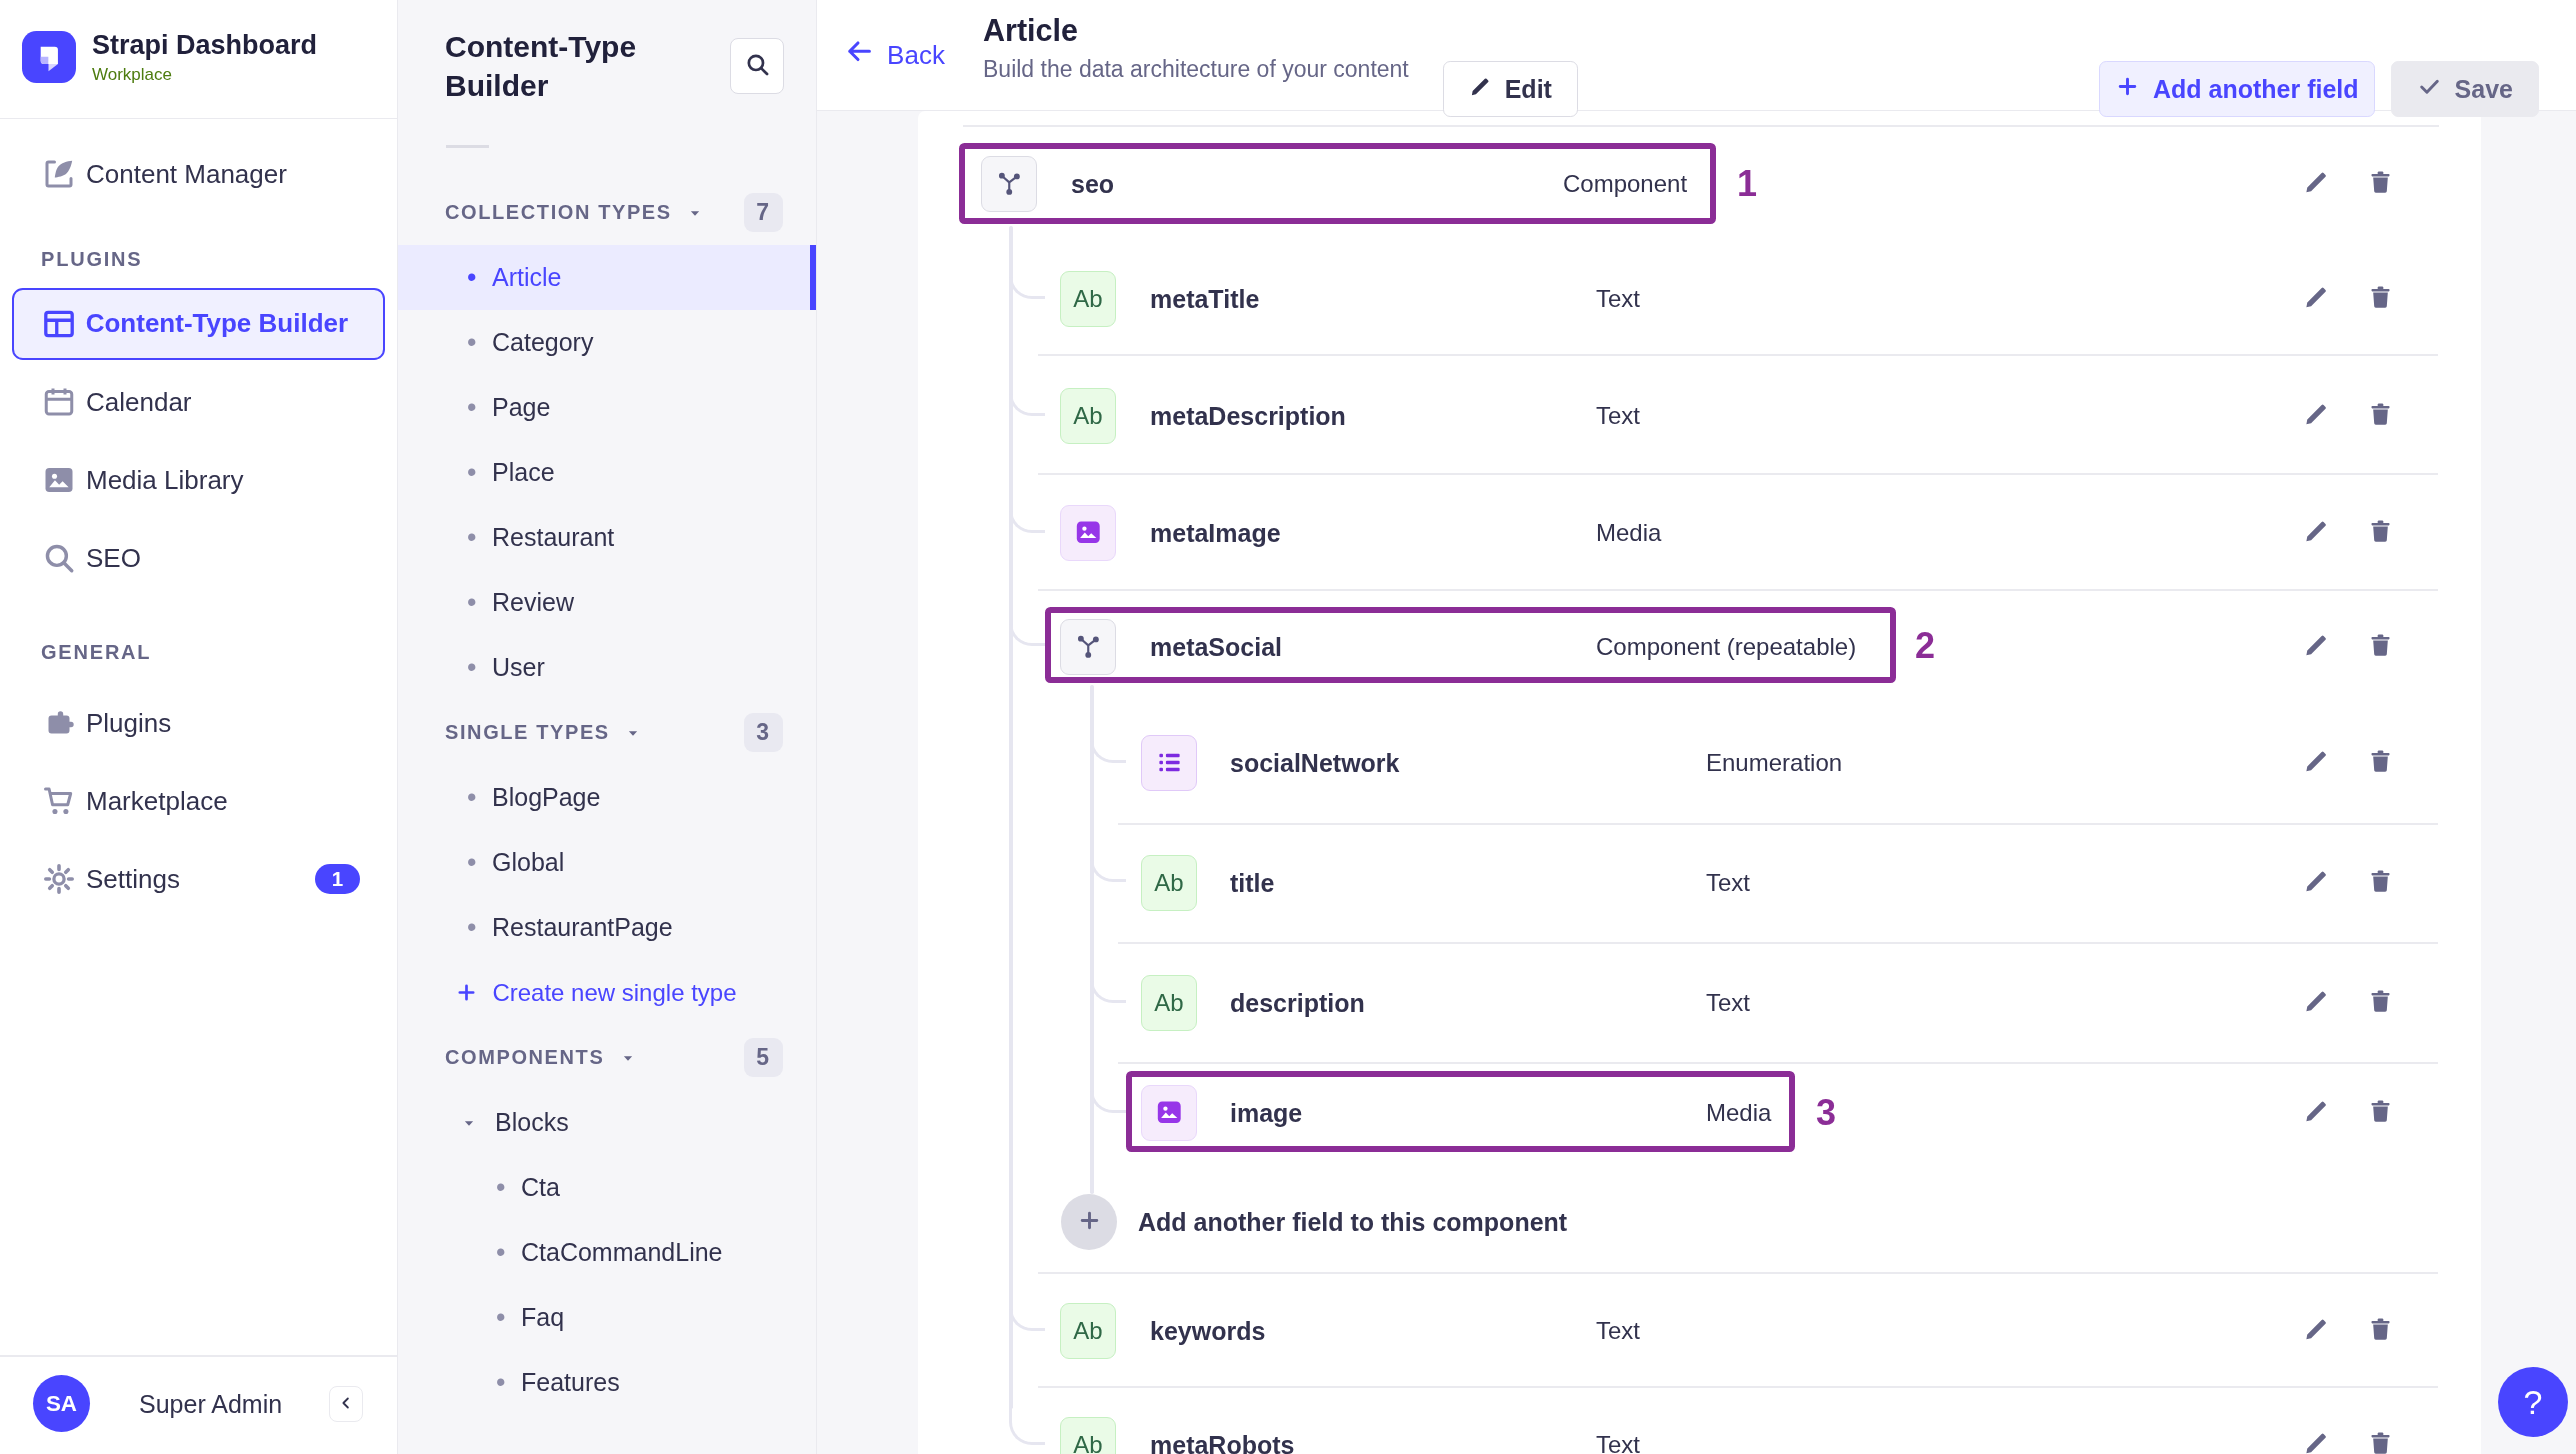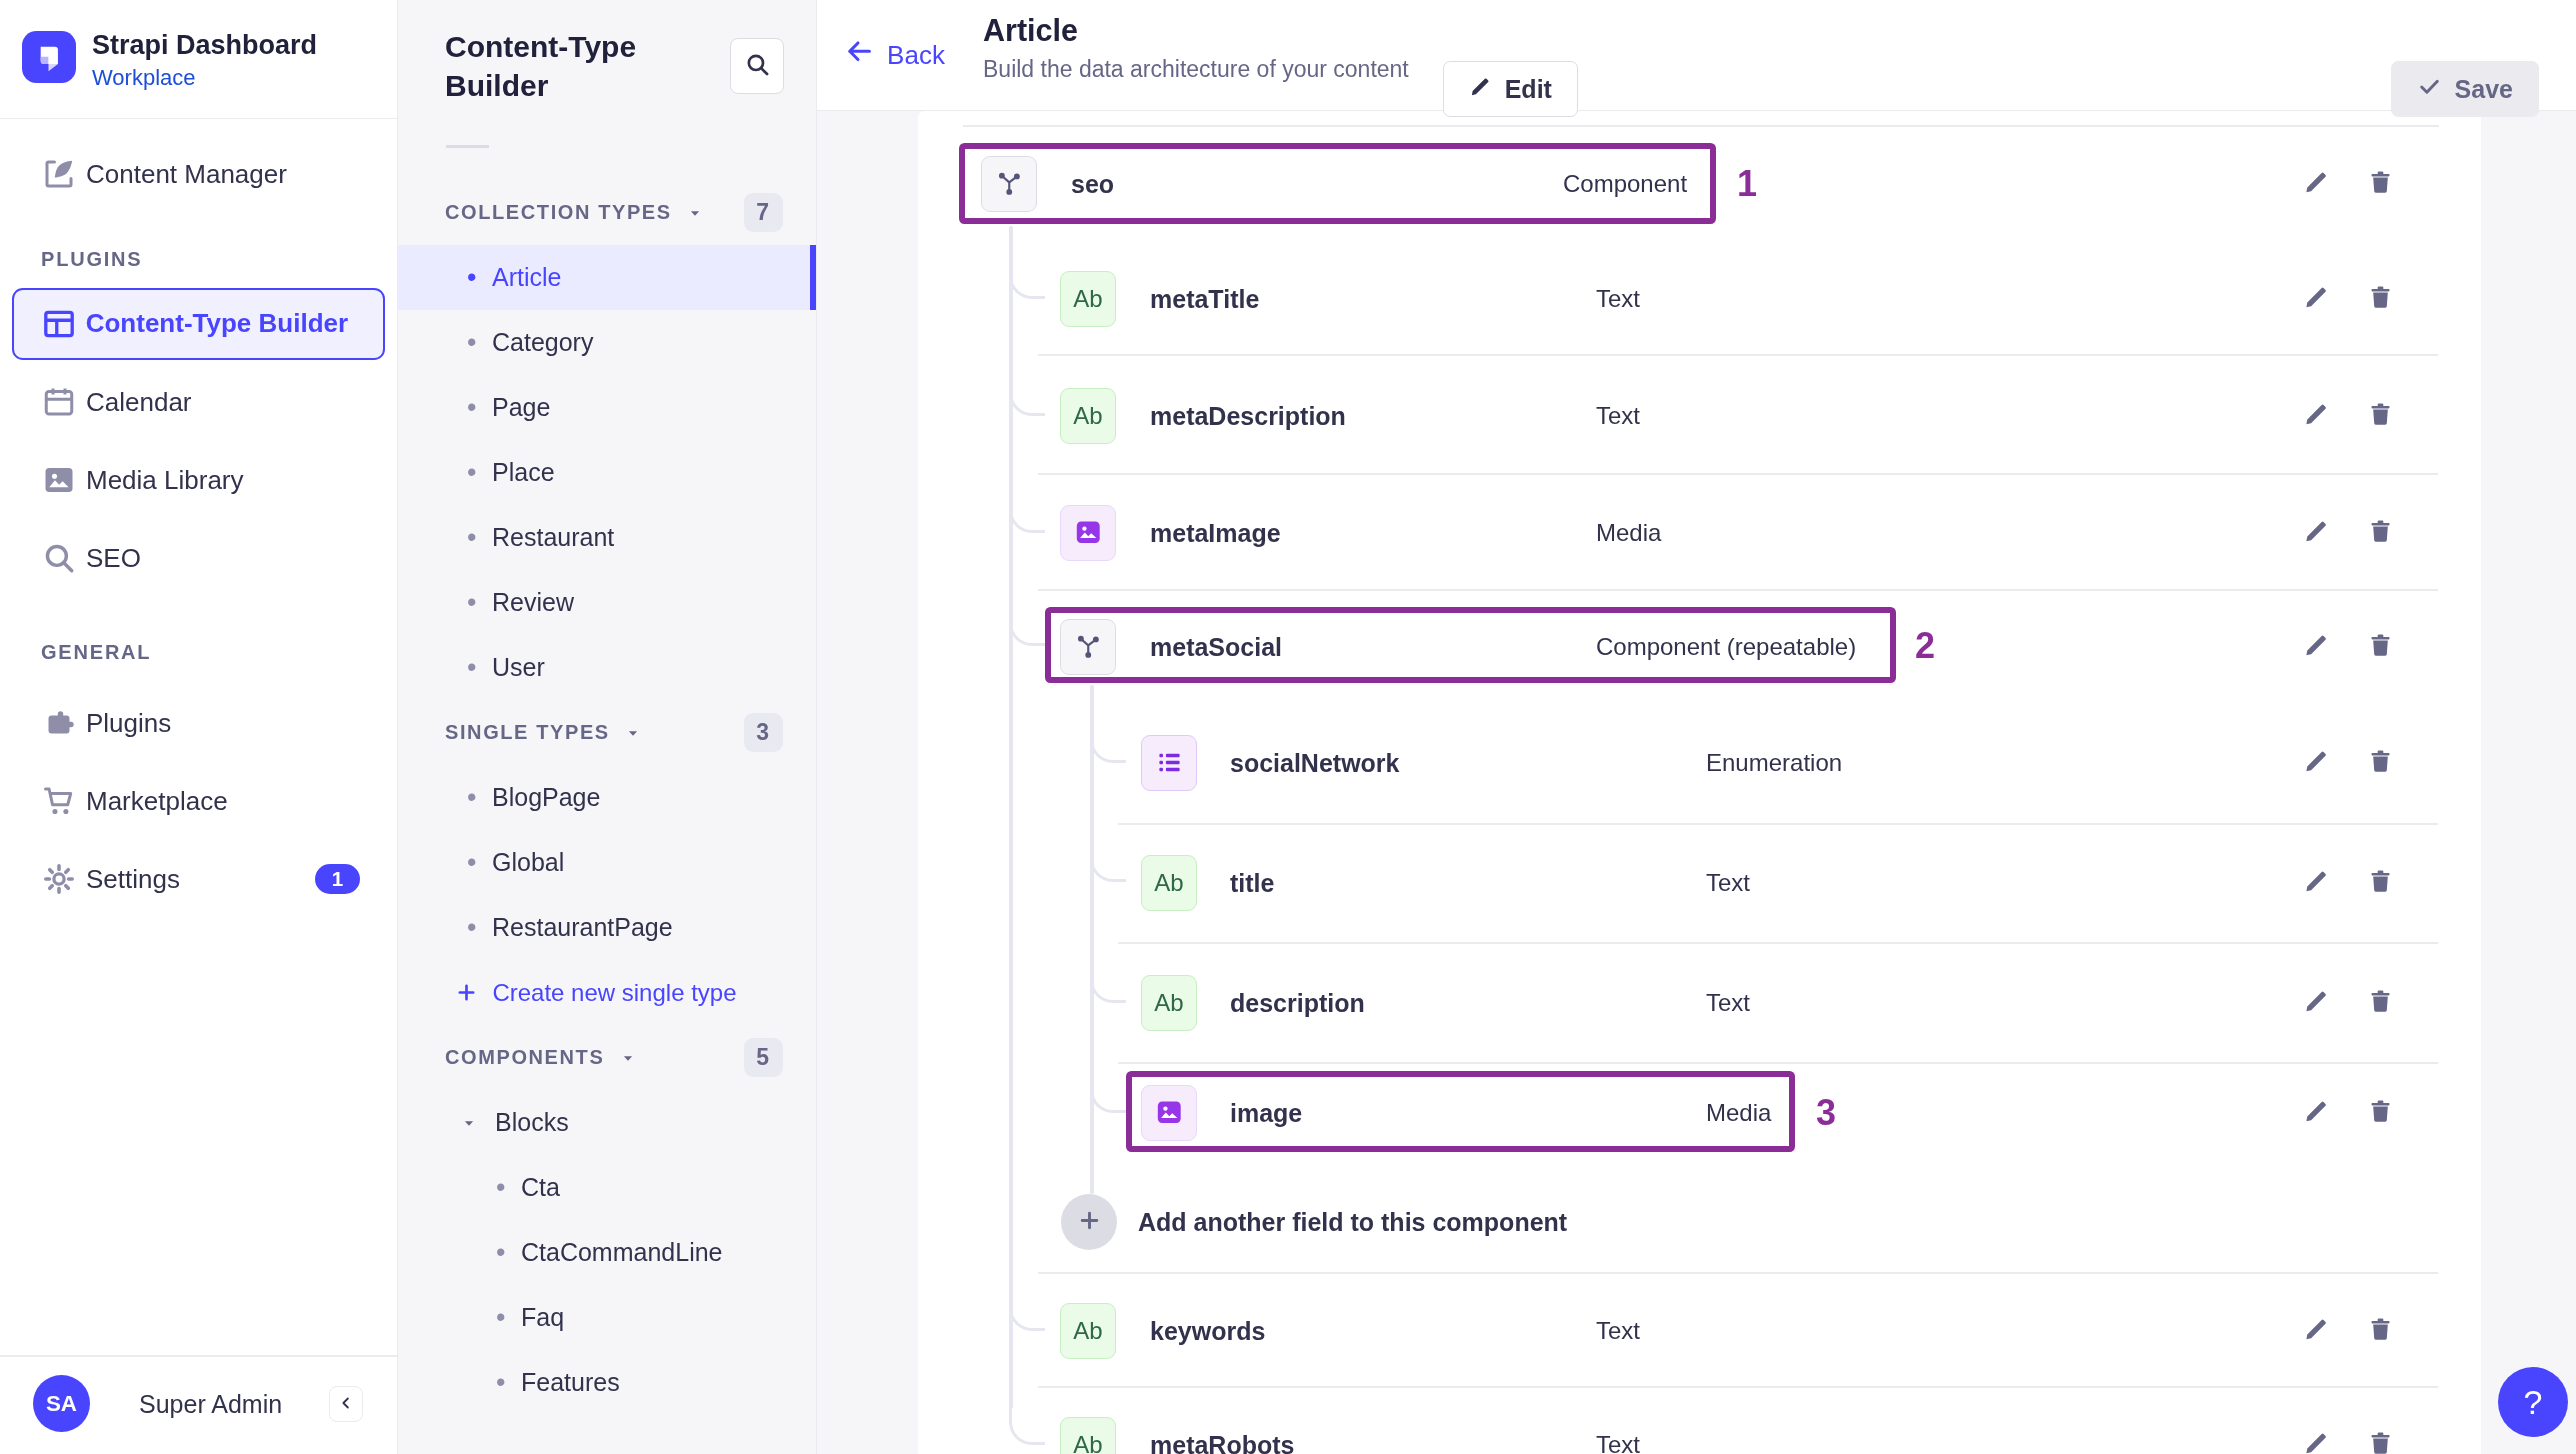--- a/index.html
+++ b/index.html
@@ -6,21 +6,21 @@
   html,body { width:2576px; height:1454px; overflow:hidden; background:#fff;
     font-family:"Liberation Sans","DejaVu Sans",sans-serif; color:#32324d; }
   .stage { position:relative; width:2576px; height:1086px; }
 
   
   .sb1 { position:absolute; left:0; top:0; width:398px; height:1454px; background:#fff; border-right:1.8px solid #eaeaef; }
   .brand { position:absolute; left:0; top:0; width:100%; height:119px; border-bottom:1.8px solid #eaeaef; }
   .logo { position:absolute; left:21.5px; top:30.5px; width:54px; height:52px; border-radius:14.4px; background:#4945ff; display:flex; align-items:center; justify-content:center; }
   .logo svg { width:39px; height:39px; }
   .brand-name { position:absolute; left:92px; top:30px; font-size:27px; font-weight:700; color:#21213b; }
-  .brand-sub  { position:absolute; left:92px; top:65px; font-size:22px; color:#1d4ed8; }
+  .brand-sub  { position:absolute; left:92px; top:65px; font-size:17px; color:#4d7c0f; }
   .navgroup { position:absolute; left:0; width:100%; }
   .nav-item { height:78px; display:flex; align-items:center; padding-left:41px; cursor:pointer; color:#32324d; }
   .nav-item .nico { width:36px; height:36px; color:#8e8ea9; flex:none; }
   .nav-item .nico svg { width:36px; height:36px; display:block; }
   .nav-item .nlabel { margin-left:9px; font-size:26px; font-weight:500; }
   .nav-item.active { height:72px; margin:2.7px 11.7px 3.6px 11.7px; padding-left:27px; background:#f0f0ff; border:2.7px solid #4945ff; border-radius:10.8px; color:#4945ff; }
   .nav-item.active .nico { color:#4945ff; }
   .nav-item.active .nlabel { font-weight:600; }
   .nav-badge { margin-left:auto; margin-right:37px; min-width:45px; height:30.5px; border-radius:15.3px; background:#4945ff; color:#fff; font-size:20.6px; font-weight:700; display:flex; align-items:center; justify-content:center; padding:0 10.8px; }
   .sechead { position:absolute; left:41px; font-size:20px; font-weight:700; letter-spacing:1.8px; color:#666687; }
@@ -328,20 +328,26 @@
           </svg></span>
       <span>Back</span>
     </div>
     <div class="ttl-h1">Article</div>
     <div class="ttl-sub">Build the data architecture of your content</div>
     <button class="hbtn btn-edit">
       <span><svg viewBox="0 0 24 24" width="23" height="23" fill="#32324d">
             <path d="M3.8 16.8L3 21l4.2-.8L20 7.4a1.2 1.2 0 0 0 0-1.7l-1.7-1.7a1.2 1.2 0 0 0-1.7 0L3.8 16.8z"></path>
           </svg></span>
       <span>Edit</span>
+    </button>
+    <button class="hbtn btn-add">
+      <span><svg viewBox="0 0 24 24" width="25" height="25" fill="none" stroke="#4945ff" stroke-width="2.8" stroke-linecap="round">
+            <path d="M12 5v14M5 12h14"></path>
+          </svg></span>
+      <span>Add another field</span>
     </button>
     <button class="hbtn btn-save">
       <span><svg viewBox="0 0 24 24" width="25" height="25" fill="none" stroke="#666687" stroke-width="2.8" stroke-linecap="round" stroke-linejoin="round">
             <path d="M4.5 12.5l5 5L19.5 7"></path>
           </svg></span>
       <span>Save</span>
     </button>
   </header>
 
   <div class="content">

